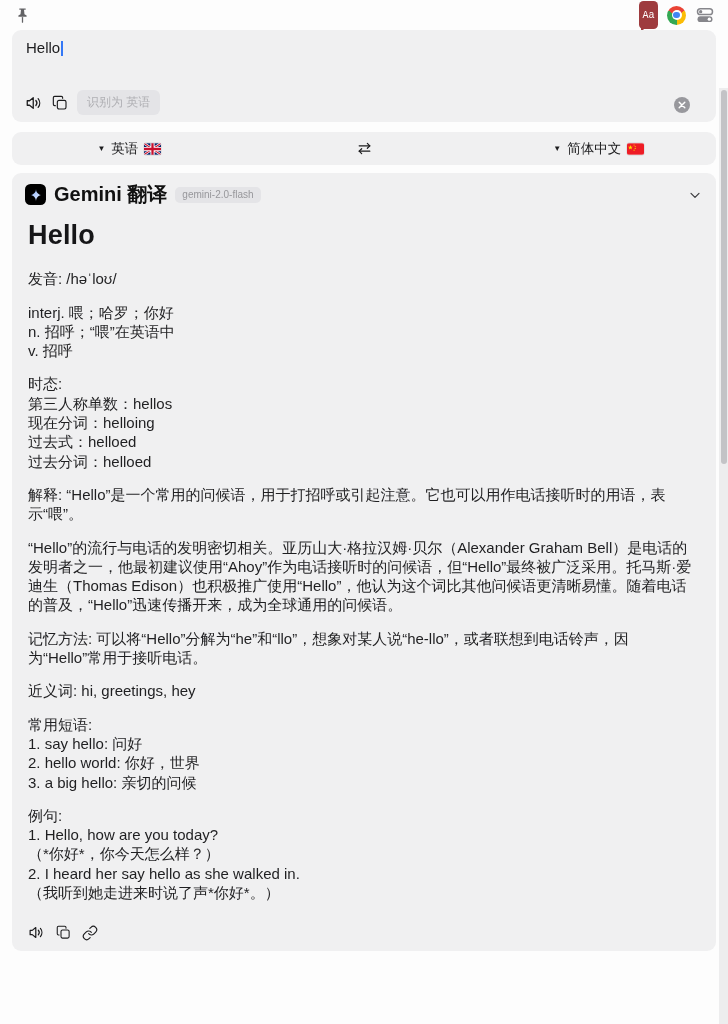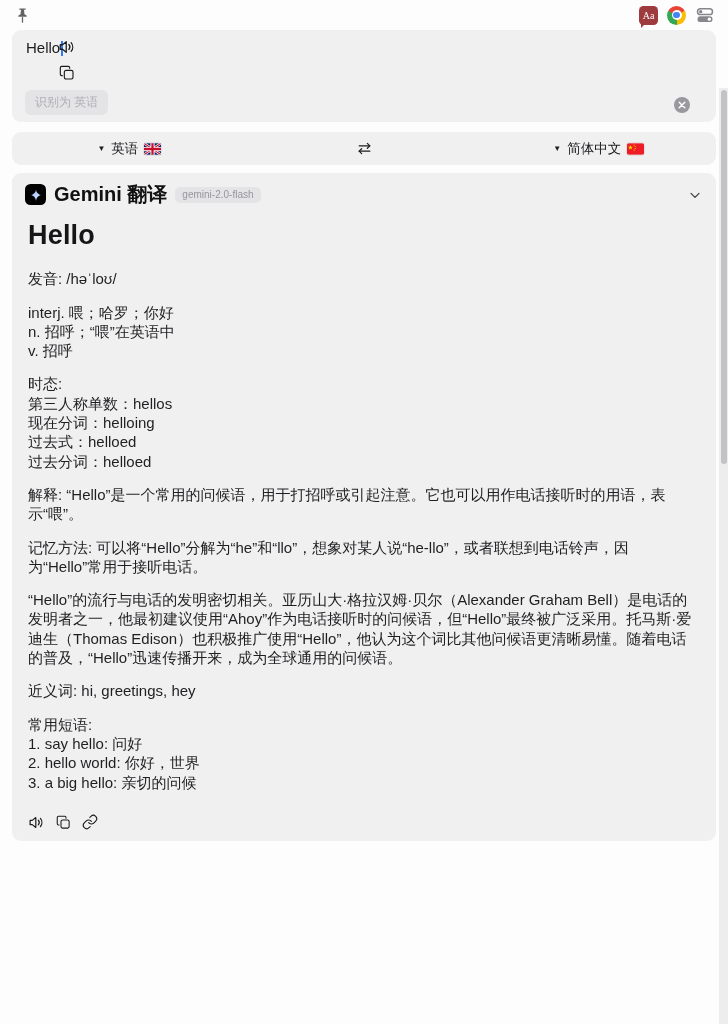--- a/index.html
+++ b/index.html
@@ -7,35 +7,35 @@
   body {
     background:#fdfdfd;
     font-family:"Liberation Sans","DejaVu Sans",sans-serif;
     color:#1c1c1e;
     position:relative;
   }
   
   .topbar{height:30px;display:flex;align-items:center;justify-content:space-between;padding:0 13px;}
   .topbar-right{display:flex;align-items:center;gap:9px;}
   .icon-btn{display:inline-flex;align-items:center;justify-content:center;cursor:pointer;background:none;border:none;padding:0;}
-  .dict-badge{width:19px;height:19px;border-radius:4.5px;background:#9e3b3e;color:#fff;
-    font-family:Liberation Serif, serif;font-size:10px;display:inline-flex;
+  .dict-badge{width:19px;height:28px;border-radius:4.5px;background:#9e3b3e;color:#fff;
+    font-family:Liberation Mono, monospace;font-size:10px;display:inline-flex;
     align-items:center;justify-content:center;position:relative;}
   .dict-badge::after{content:"";position:absolute;left:2px;bottom:-3px;border:3px solid transparent;border-top-color:#9e3b3e;border-left-color:#9e3b3e;}
   .chrome-icon{width:19px;height:19px;border-radius:50%;position:relative;display:inline-block;
     background:conic-gradient(from -60deg,#ea4335 0 120deg,#fbbc05 0 240deg,#34a853 0 360deg);}
   .chrome-center{position:absolute;inset:4.5px;background:#fff;border-radius:50%;}
   .chrome-center::after{content:"";position:absolute;inset:1.8px;background:#4285f4;border-radius:50%;}
   
   .card{background:#f0f0f1;border-radius:9px;margin:0 12px;}
   
   .input-card{height:92px;position:relative;}
   .input-text{padding:9px 14px;font-size:15px;color:#1c1c1e;}
   .caret{display:inline-block;width:2px;height:15px;background:#3478f6;vertical-align:text-bottom;margin-left:1px;}
-  .input-toolbar{position:absolute;left:13px;bottom:7px;display:flex;align-items:center;gap:9px;flex-direction:column;}
+  .input-toolbar{position:absolute;left:13px;bottom:7px;display:flex;align-items:center;gap:9px;}
   .detect-badge{background:#e4e4e7;color:#b0b0b4;font-size:12px;padding:4px 10px;border-radius:6px;cursor:pointer;}
   .clear-btn{position:absolute;right:26px;bottom:9px;width:16px;height:16px;border-radius:50%;
     background:#98989d;color:#fff;display:flex;align-items:center;justify-content:center;cursor:pointer;}
   
   .lang-bar{margin-top:10px;height:33px;display:flex;align-items:center;font-size:13.5px;}
   .lang-zone{flex:1;display:flex;align-items:center;justify-content:center;gap:6px;cursor:pointer;}
   .tri{font-size:8px;color:#1c1c1e;}
   .flag{width:17px;height:12px;border-radius:2px;overflow:hidden;display:inline-block;box-shadow:0 0 0 .5px rgba(0,0,0,.12);}
   .flag svg{display:block;width:100%;height:100%;}
   
@@ -182,33 +182,40 @@
       <div>时态:</div>
       <div>第三人称单数：hellos</div>
       <div>现在分词：helloing</div>
       <div>过去式：helloed</div>
       <div>过去分词：helloed</div>
     </div>
 
     <div class="block">解释: “Hello”是一个常用的问候语，用于打招呼或引起注意。它也可以用作电话接听时的用语，表示“喂”。</div>
 
 
+    <div class="block">“Hello”的流行与电话的发明密切相关。亚历山大·格拉汉姆·贝尔（Alexander Graham Bell）是电话的发明者之一，他最初建议使用“Ahoy”作为电话接听时的问候语，但“Hello”最终被广泛采用。托马斯·爱迪生（Thomas Edison）也积极推广使用“Hello”，他认为这个词比其他问候语更清晰易懂。随着电话的普及，“Hello”迅速传播开来，成为全球通用的问候语。</div>
+
     <div class="block">记忆方法: 可以将“Hello”分解为“he”和“llo”，想象对某人说“he-llo”，或者联想到电话铃声，因为“Hello”常用于接听电话。</div>
-
-    <div class="block">“Hello”的流行与电话的发明密切相关。亚历山大·格拉汉姆·贝尔（Alexander Graham Bell）是电话的发明者之一，他最初建议使用“Ahoy”作为电话接听时的问候语，但“Hello”最终被广泛采用。托马斯·爱迪生（Thomas Edison）也积极推广使用“Hello”，他认为这个词比其他问候语更清晰易懂。随着电话的普及，“Hello”迅速传播开来，成为全球通用的问候语。</div>
 
     <div class="block">近义词: hi, greetings, hey</div>
 
     <div class="block">
       <div>常用短语:</div>
       <div>1. say hello: 问好</div>
       <div>2. hello world: 你好，世界</div>
       <div>3. a big hello: 亲切的问候</div>
     </div>
 
+    <div class="block">
+      <div>例句:</div>
+      <div>1. Hello, how are you today?</div>
+      <div>（*你好*，你今天怎么样？）</div>
+      <div>2. I heard her say hello as she walked in.</div>
+      <div>（我听到她走进来时说了声*你好*。）</div>
+    </div>
   </div>
 
   <div class="result-footer">
     <span class="icon-btn">
       <svg class="stroke-ic" width="17" height="17" viewBox="0 0 24 24">
         <polygon points="11 5 6 9 3 9 3 15 6 15 11 19 11 5"></polygon>
         <path d="M14.5 8.7a5 5 0 0 1 0 6.6"></path>
         <path d="M17.5 6.2a9 9 0 0 1 0 11.6"></path>
       </svg>
     </span>

